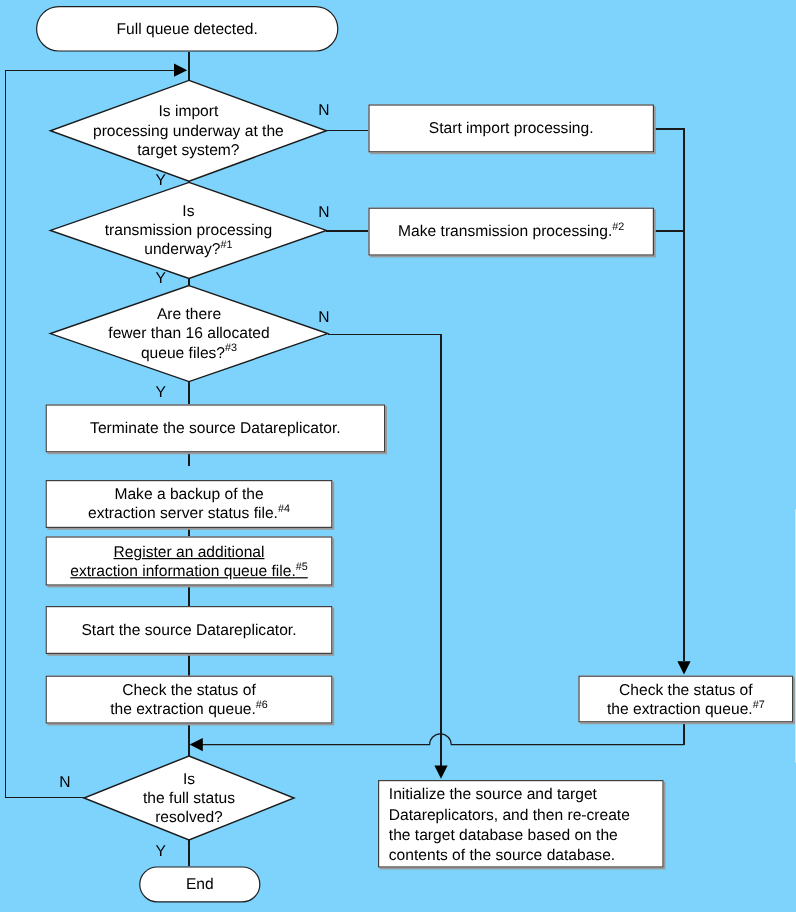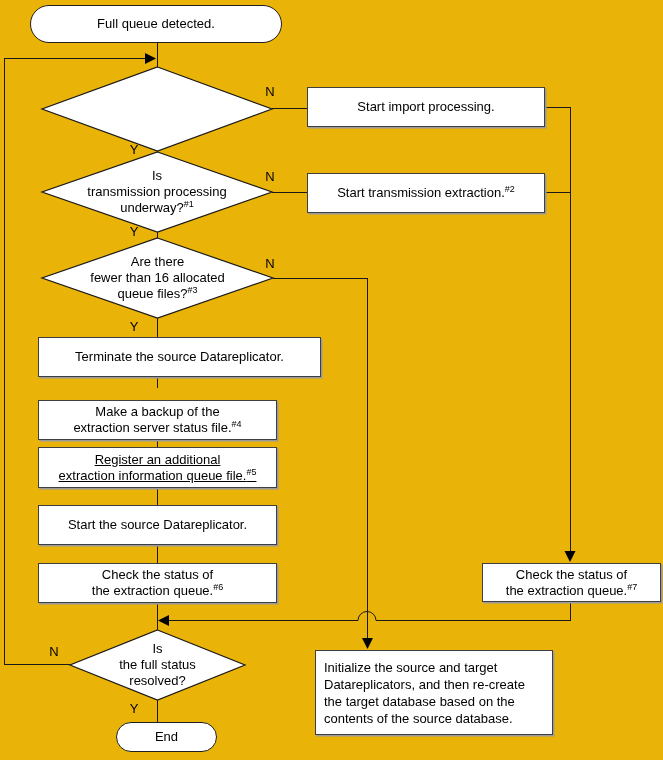--- a/index.html
+++ b/index.html
@@ -1,17 +1,17 @@
 <!DOCTYPE html>
 <html><head>
 <meta charset="utf-8">
 <style>
   html,body { margin:0; padding:0; background:#ffffff; }
   .canvas {
-    position:relative; width:663px; height:760px; background:#eab308;
+    position:relative; width:663px; height:760px; background:#7dd3fc;
     font-family:"Liberation Sans", sans-serif; color:#000000; overflow:hidden;
   }
   .layer { position:absolute; left:0; top:0; }
   .node {
     position:absolute; box-sizing:border-box;
     display:flex; align-items:center; justify-content:center;
     font-size:13px; line-height:16px; text-align:center;
   }
   .node .txt { display:block; white-space:pre-line; }
   .box {
@@ -66,33 +66,38 @@
       <polygon points="570,562 564.5,551 575.5,551"></polygon>
       <polygon points="367.5,649 362,638 373,638"></polygon>
       <polygon points="158,620.5 169,615 169,626"></polygon>
     </g>
   </svg>
 
   <div class="node terminator" style="left:30px; top:5px; width:252px; height:38px;">
     <span class="txt">Full queue detected.</span>
   </div>
 
+  <div class="node dlabel" style="left:42px; top:67px; width:230px; height:84px;">
+    <span class="txt"><span>Is import
+processing underway at the
+target system?</span></span>
+  </div>
 
   <div class="node box" style="left:307px; top:87px; width:238px; height:40px;">
     <span class="txt"><span>Start import processing.</span></span>
   </div>
 
   <div class="node dlabel" style="left:42px; top:152px; width:230px; height:80px;">
     <span class="txt"><span>Is
 transmission processing
 underway?</span><sup>#1</sup></span>
   </div>
 
   <div class="node box" style="left:307px; top:173px; width:238px; height:40px;">
-    <span class="txt"><span>Start transmission extraction.</span><sup>#2</sup></span>
+    <span class="txt"><span>Make transmission processing.</span><sup>#2</sup></span>
   </div>
 
   <div class="node dlabel" style="left:42px; top:238px; width:231px; height:80px;">
     <span class="txt"><span>Are there
 fewer than 16 allocated
 queue files?</span><sup>#3</sup></span>
   </div>
 
   <div class="node box" style="left:38px; top:337px; width:283px; height:40px;">
     <span class="txt"><span>Terminate the source Datareplicator.</span></span>
@@ -121,21 +126,21 @@
     <span class="txt"><span>Check the status of
 the extraction queue.</span><sup>#7</sup></span>
   </div>
 
   <div class="node dlabel" style="left:70px; top:630px; width:175px; height:70px;">
     <span class="txt"><span>Is
 the full status
 resolved?</span></span>
   </div>
 
-  <div class="node box leftalign" style="left:315px; top:650px; width:238px; height:85px;">
+  <div class="node box leftalign" style="left:315px; top:650px; width:238px; height:73px;">
     <span class="txt"><span>Initialize the source and target
 Datareplicators, and then re-create
 the target database based on the
 contents of the source database.</span></span>
   </div>
 
   <div class="node terminator" style="left:116px; top:722px; width:101px; height:30px; border-radius:15px;">
     <span class="txt">End</span>
   </div>
 

